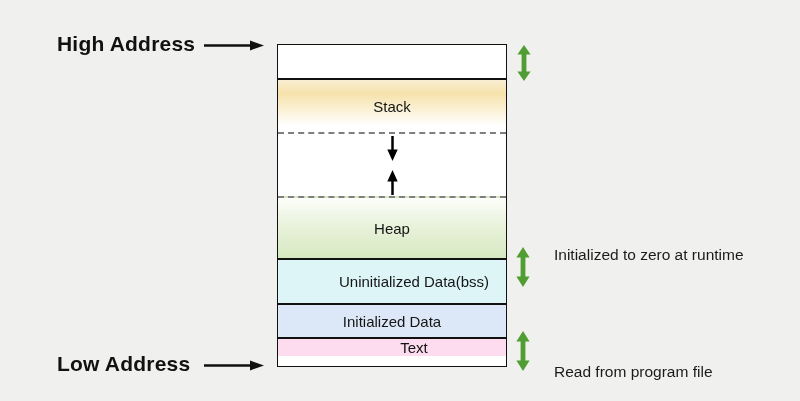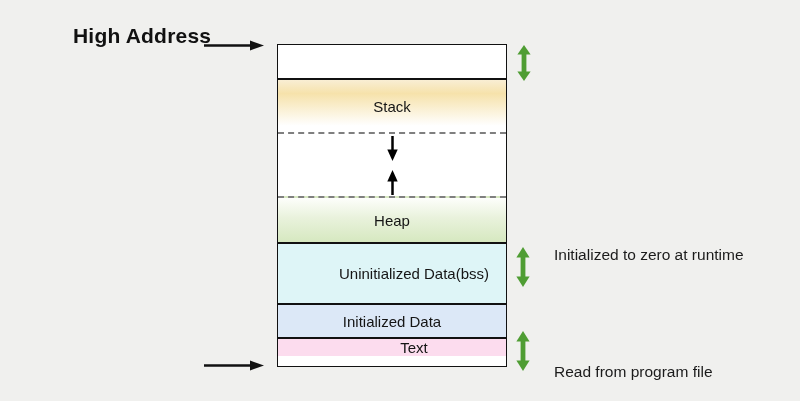--- a/index.html
+++ b/index.html
@@ -12,21 +12,21 @@
     width:800px;height:401px;
     background:var(--c-background,#f0f0ee);
     overflow:hidden;
   }
   
   .addr-label{
     position:absolute;left:57px;
     font-size:21px;font-weight:700;color:#111;
     letter-spacing:.2px;white-space:nowrap;
   }
-  #high-addr{top:24px;margin-left:16px;}
+  #high-addr{top:32px;}
   #low-addr{top:352px;}
   .h-arrow{position:absolute;left:204px;width:60px;height:13px;}
   #high-arrow{top:39px;}
   #low-arrow{top:359px;}
 
   
   .membox{
     position:absolute;left:277px;top:44px;
     width:230px;height:323px;
     box-sizing:border-box;
@@ -44,24 +44,24 @@
   .seg-stack{
     height:54px;border-top:2px solid #111;
     background:linear-gradient(180deg,#f9eed4 0%,var(--c-stack_top,#f6e2ab) 26%,#ffffff 88%);
   }
   .seg-gap{
     height:64px;border-top:2px dashed #7f7f7f;
     flex-direction:column;justify-content:space-between;
     padding:2px 0 1px;background:#fff;
   }
   .seg-heap{
-    height:46px;border-top:2px dashed #7f7f7f;
+    height:62px;border-top:2px dashed #7f7f7f;
     background:linear-gradient(180deg,#fdfefb 0%,#e9f2dc 45%,var(--c-heap_bottom,#d6e8c0) 100%);
   }
-  .seg-bss{height:61px;border-top:2px solid #111;background:var(--c-bss_fill,#def5f7);padding-left:44px;}
+  .seg-bss{height:45px;border-top:2px solid #111;background:var(--c-bss_fill,#def5f7);padding-left:44px;}
   .seg-init{height:34px;border-top:2px solid #111;background:var(--c-initialized_fill,#dce8f7);}
   .seg-text{height:19px;border-top:2px solid #111;background:var(--c-text_fill,#fcdcee);padding-left:44px;}
 
   .v-arrow{width:13px;height:25px;flex:none;}
 
   
   .green-arrow{position:absolute;width:14px;}
   #ga-args{left:517px;top:45px;height:36px;}
   #ga-bss{left:516px;top:247px;height:40px;}
   #ga-text{left:516px;top:331px;height:40px;}
@@ -77,20 +77,21 @@
 <body>
 
 <div class="stage">
 
   <div class="addr-label" id="high-addr">High Address</div>
   <svg class="h-arrow" id="high-arrow" viewBox="0 0 60 13">
     <line x1="0" y1="6.5" x2="47" y2="6.5" stroke="#111" stroke-width="2.4"></line>
     <polygon points="60,6.5 46,1.6 46,11.4" fill="#111"></polygon>
   </svg>
 
+  <div class="addr-label" id="low-addr">Low Address</div>
   <svg class="h-arrow" id="low-arrow" viewBox="0 0 60 13">
     <line x1="0" y1="6.5" x2="47" y2="6.5" stroke="#111" stroke-width="2.4"></line>
     <polygon points="60,6.5 46,1.6 46,11.4" fill="#111"></polygon>
   </svg>
 
   <div class="membox">
     <div class="seg seg-args"></div>
 
     <div class="seg seg-stack">
       <span>Stack</span>

